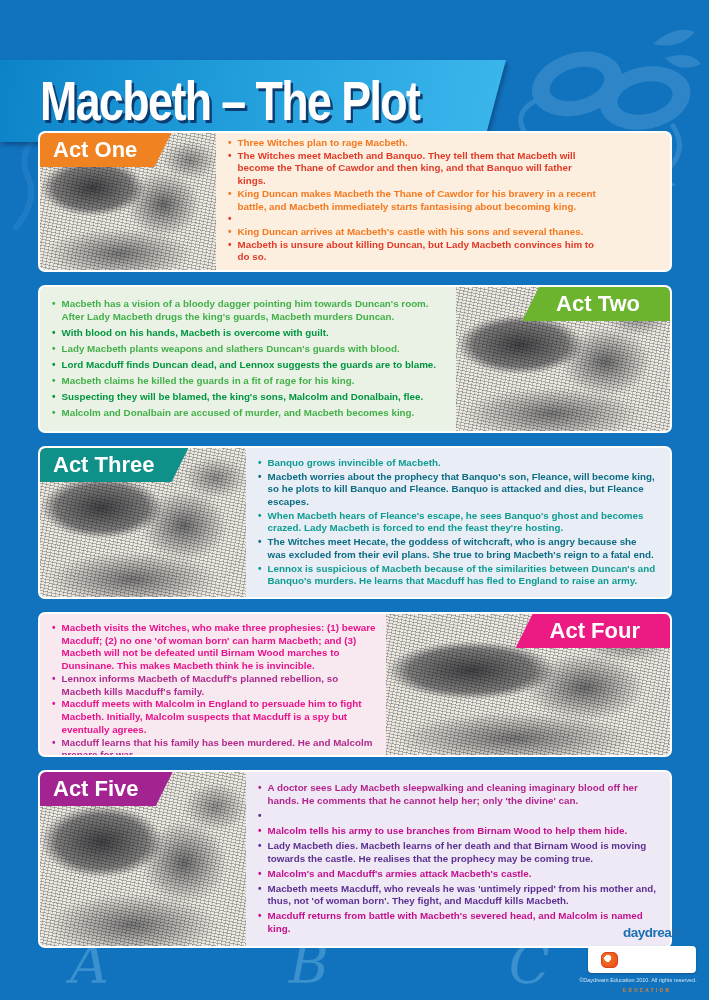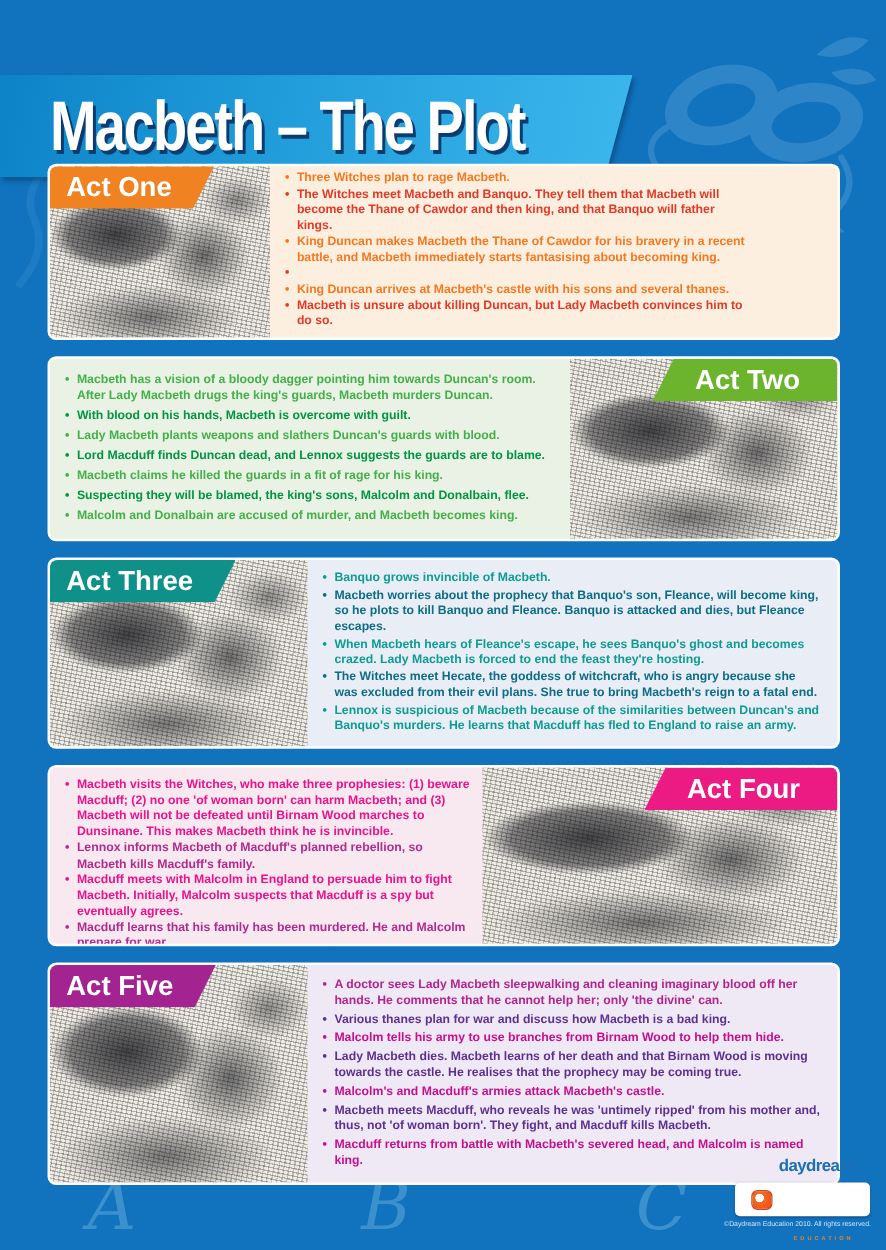--- a/index.html
+++ b/index.html
@@ -100,21 +100,21 @@
     position:absolute;right:13px;bottom:27px;
     width:108px;height:27px;background:#ffffff;border-radius:4px;
     display:flex;align-items:center;justify-content:center;gap:5px;
     box-shadow:0 1px 2px rgba(6,40,80,.4);
   }
   .logo-icon{
     width:17px;height:16px;border-radius:5px;flex:none;
     background:radial-gradient(circle at 38% 38%, #ffffff 0 26%, #f26c21 28%, #e84d1c 90%);
     border:1px solid #d5451a;box-sizing:border-box;
   }
-  .logo-text{display:flex;flex-direction:column;align-items:flex-end;gap:48px;}
+  .logo-text{display:flex;flex-direction:column;align-items:flex-start;gap:48px;}
   .logo-brand{font-size:13.5px;font-weight:bold;color:#1b6fb5;letter-spacing:-.5px;line-height:1;}
   .logo-tagline{font-size:4.5px;font-weight:bold;color:#f08222;letter-spacing:2.4px;margin-top:1px;}
   .copyright{
     position:absolute;right:6px;bottom:17px;width:130px;
     text-align:center;font-size:5.5px;color:#cfe4f4;
   }
 </style>
 </head>
 <body>
 
@@ -272,21 +272,20 @@
 
   <section class="act act-4 img-left" style="--hdr: #a32390; --bg: #efe9f5;">
     <div class="engraving"></div>
     <ul class="bullets">
         <li style="color: rgb(179, 37, 142);">
           <span class="dot">•</span>
           <span class="btext">A doctor sees Lady Macbeth sleepwalking and cleaning imaginary blood off her hands. He comments that he cannot help her; only 'the divine' can.</span>
         </li>
         <li style="color: rgb(93, 49, 146);">
           <span class="dot">•</span>
-          <span class="btext">Various thanes plan for war and discuss how Macbeth is a bad king.</span>
         </li>
         <li style="color: rgb(196, 16, 143);">
           <span class="dot">•</span>
           <span class="btext">Malcolm tells his army to use branches from Birnam Wood to help them hide.</span>
         </li>
         <li style="color: rgb(93, 49, 146);">
           <span class="dot">•</span>
           <span class="btext">Lady Macbeth dies. Macbeth learns of her death and that Birnam Wood is moving towards the castle. He realises that the prophecy may be coming true.</span>
         </li>
         <li style="color: rgb(196, 16, 143);">

